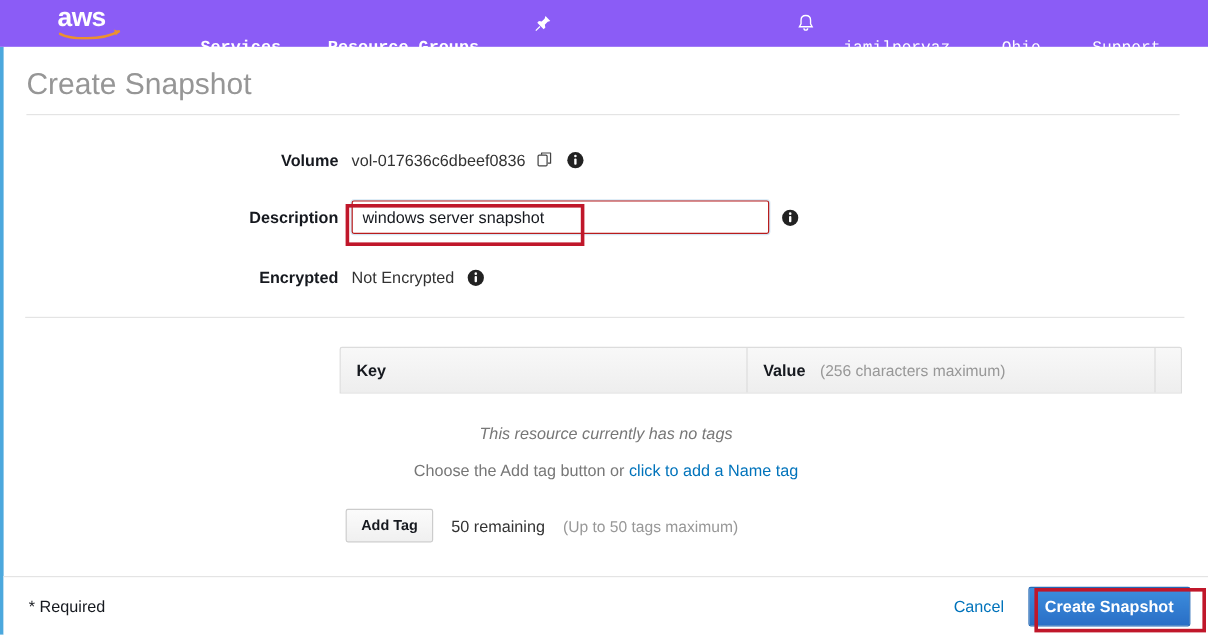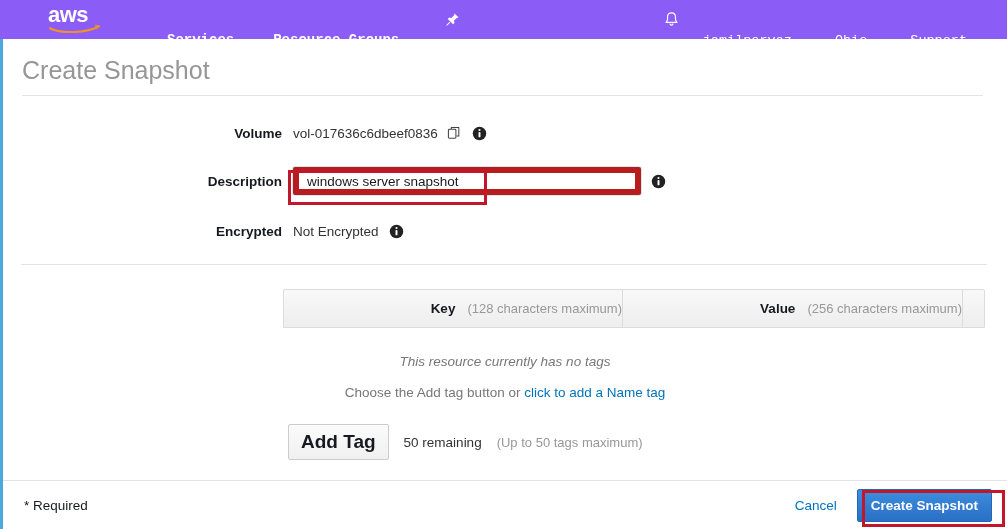--- a/index.html
+++ b/index.html
@@ -160,21 +160,21 @@
     cursor: pointer;
   }
 
   
   .desc-row { margin-bottom: 20px; }
   .desc-input {
     margin-left: 11px;
     width: 348px;
     height: 28px;
     box-sizing: border-box;
-    border: 6px solid #b91c1c;
+    border: 1px solid #b91c1c;
     border-radius: 2px;
     padding: 0 8px;
     font-family: "Liberation Sans", sans-serif;
     font-size: 13.5px;
     color: #16191f;
     outline: none;
     box-shadow: 0 0 0 1px #d4e7f5;
     background: #ffffff;
   }
   .desc-input-wrap { position: relative; display: flex; align-items: center; }
@@ -223,21 +223,20 @@
     border-radius: 2px 2px 0 0;
     box-sizing: border-box;
   }
   .th {
     display: flex;
     align-items: baseline;
     height: 100%;
     box-sizing: border-box;
     padding-left: 13px;
     align-items: center;
-    justify-content: flex-end;
   }
   .th-key { width: 338px; }
   .th-value { width: 340px; border-left: 1px solid #dcdcdc; }
   .th-extra { flex: 1; border-left: 1px solid #dcdcdc; }
   .th-name {
     font-weight: 700;
     font-size: 13.5px;
     color: #16191f;
   }
   .th-hint {
@@ -269,21 +268,21 @@
     display: flex;
     align-items: center;
     margin-top: 24px;
     margin-left: 285px;
   }
   .btn-secondary {
     background: linear-gradient(to bottom, #fbfbfb, #f0f0f0);
     border: 1px solid #cccccc;
     border-radius: 2px;
     padding: 6px 12px;
-    font-size: 19px;
+    font-size: 12px;
     font-weight: 700;
     color: #16191f;
     cursor: pointer;
     font-family: "Liberation Sans", sans-serif;
   }
   .remaining {
     margin-left: 15px;
     font-size: 13.5px;
     color: #333333;
   }
@@ -459,21 +458,20 @@
   </div>
 
   <div class="mid-rule"></div>
 
   <div class="tags-area">
 
     <div class="tags-table">
       <div class="tags-header">
         <div class="th th-key">
           <span class="th-name">Key</span>
-          <span class="th-hint">(128 characters maximum)</span>
         </div>
         <div class="th th-value">
           <span class="th-name">Value</span>
           <span class="th-hint">(256 characters maximum)</span>
         </div>
         <div class="th th-extra"></div>
       </div>
     </div>
 
     <div class="tags-empty">

